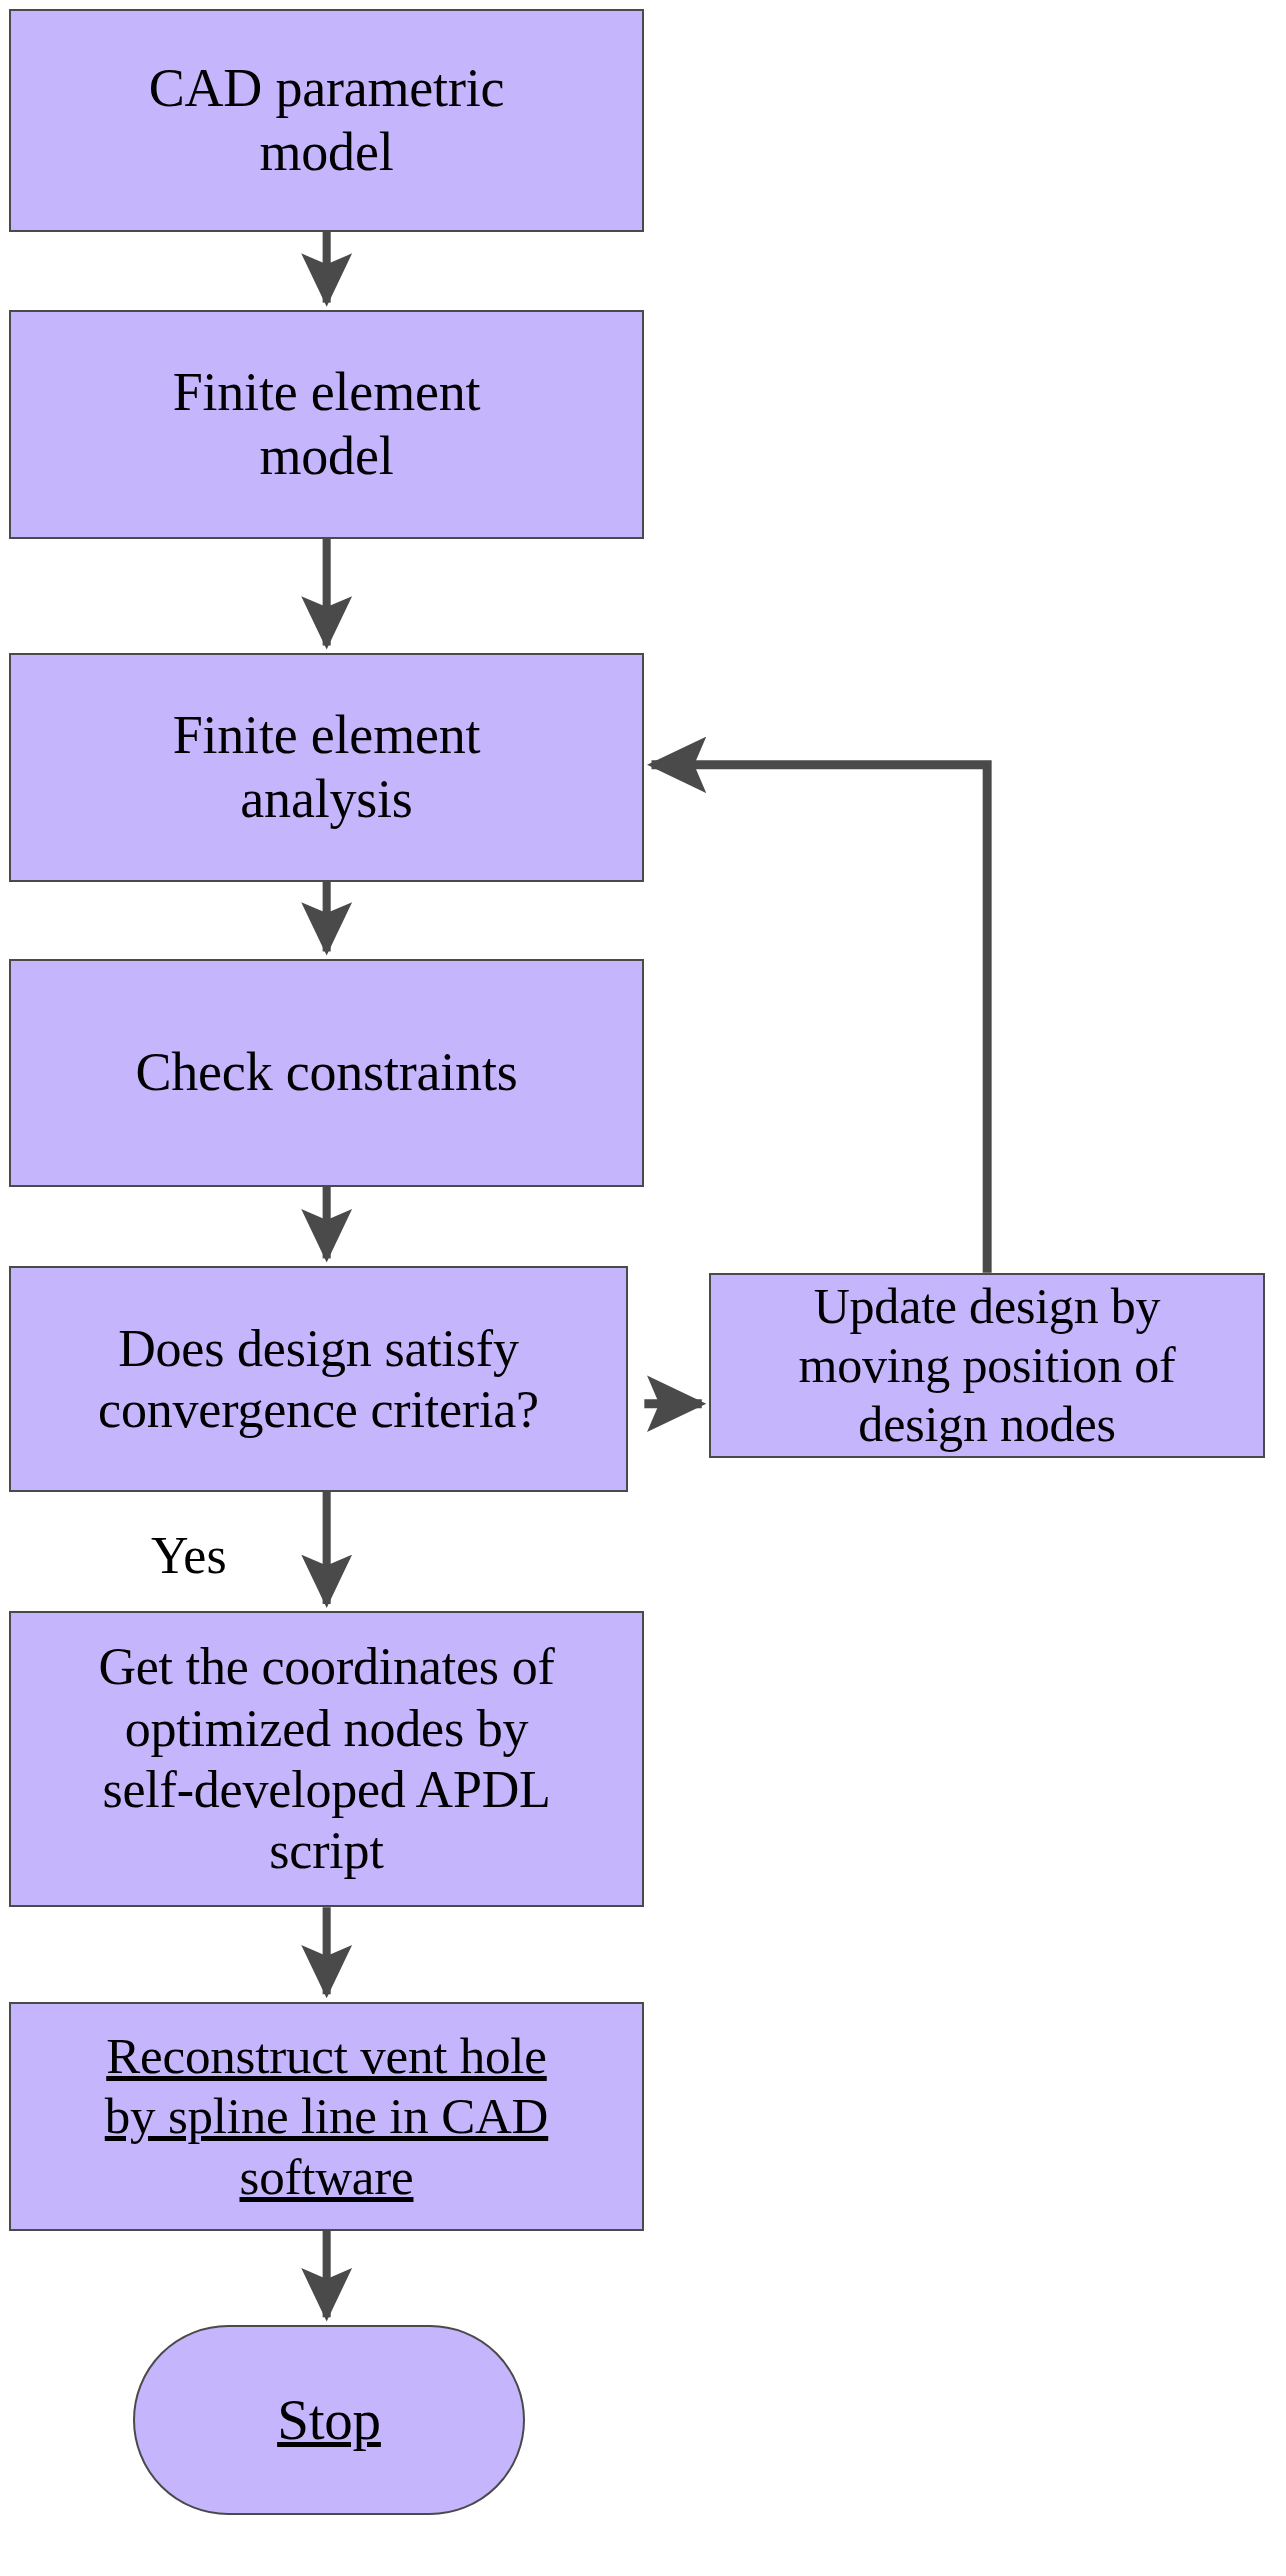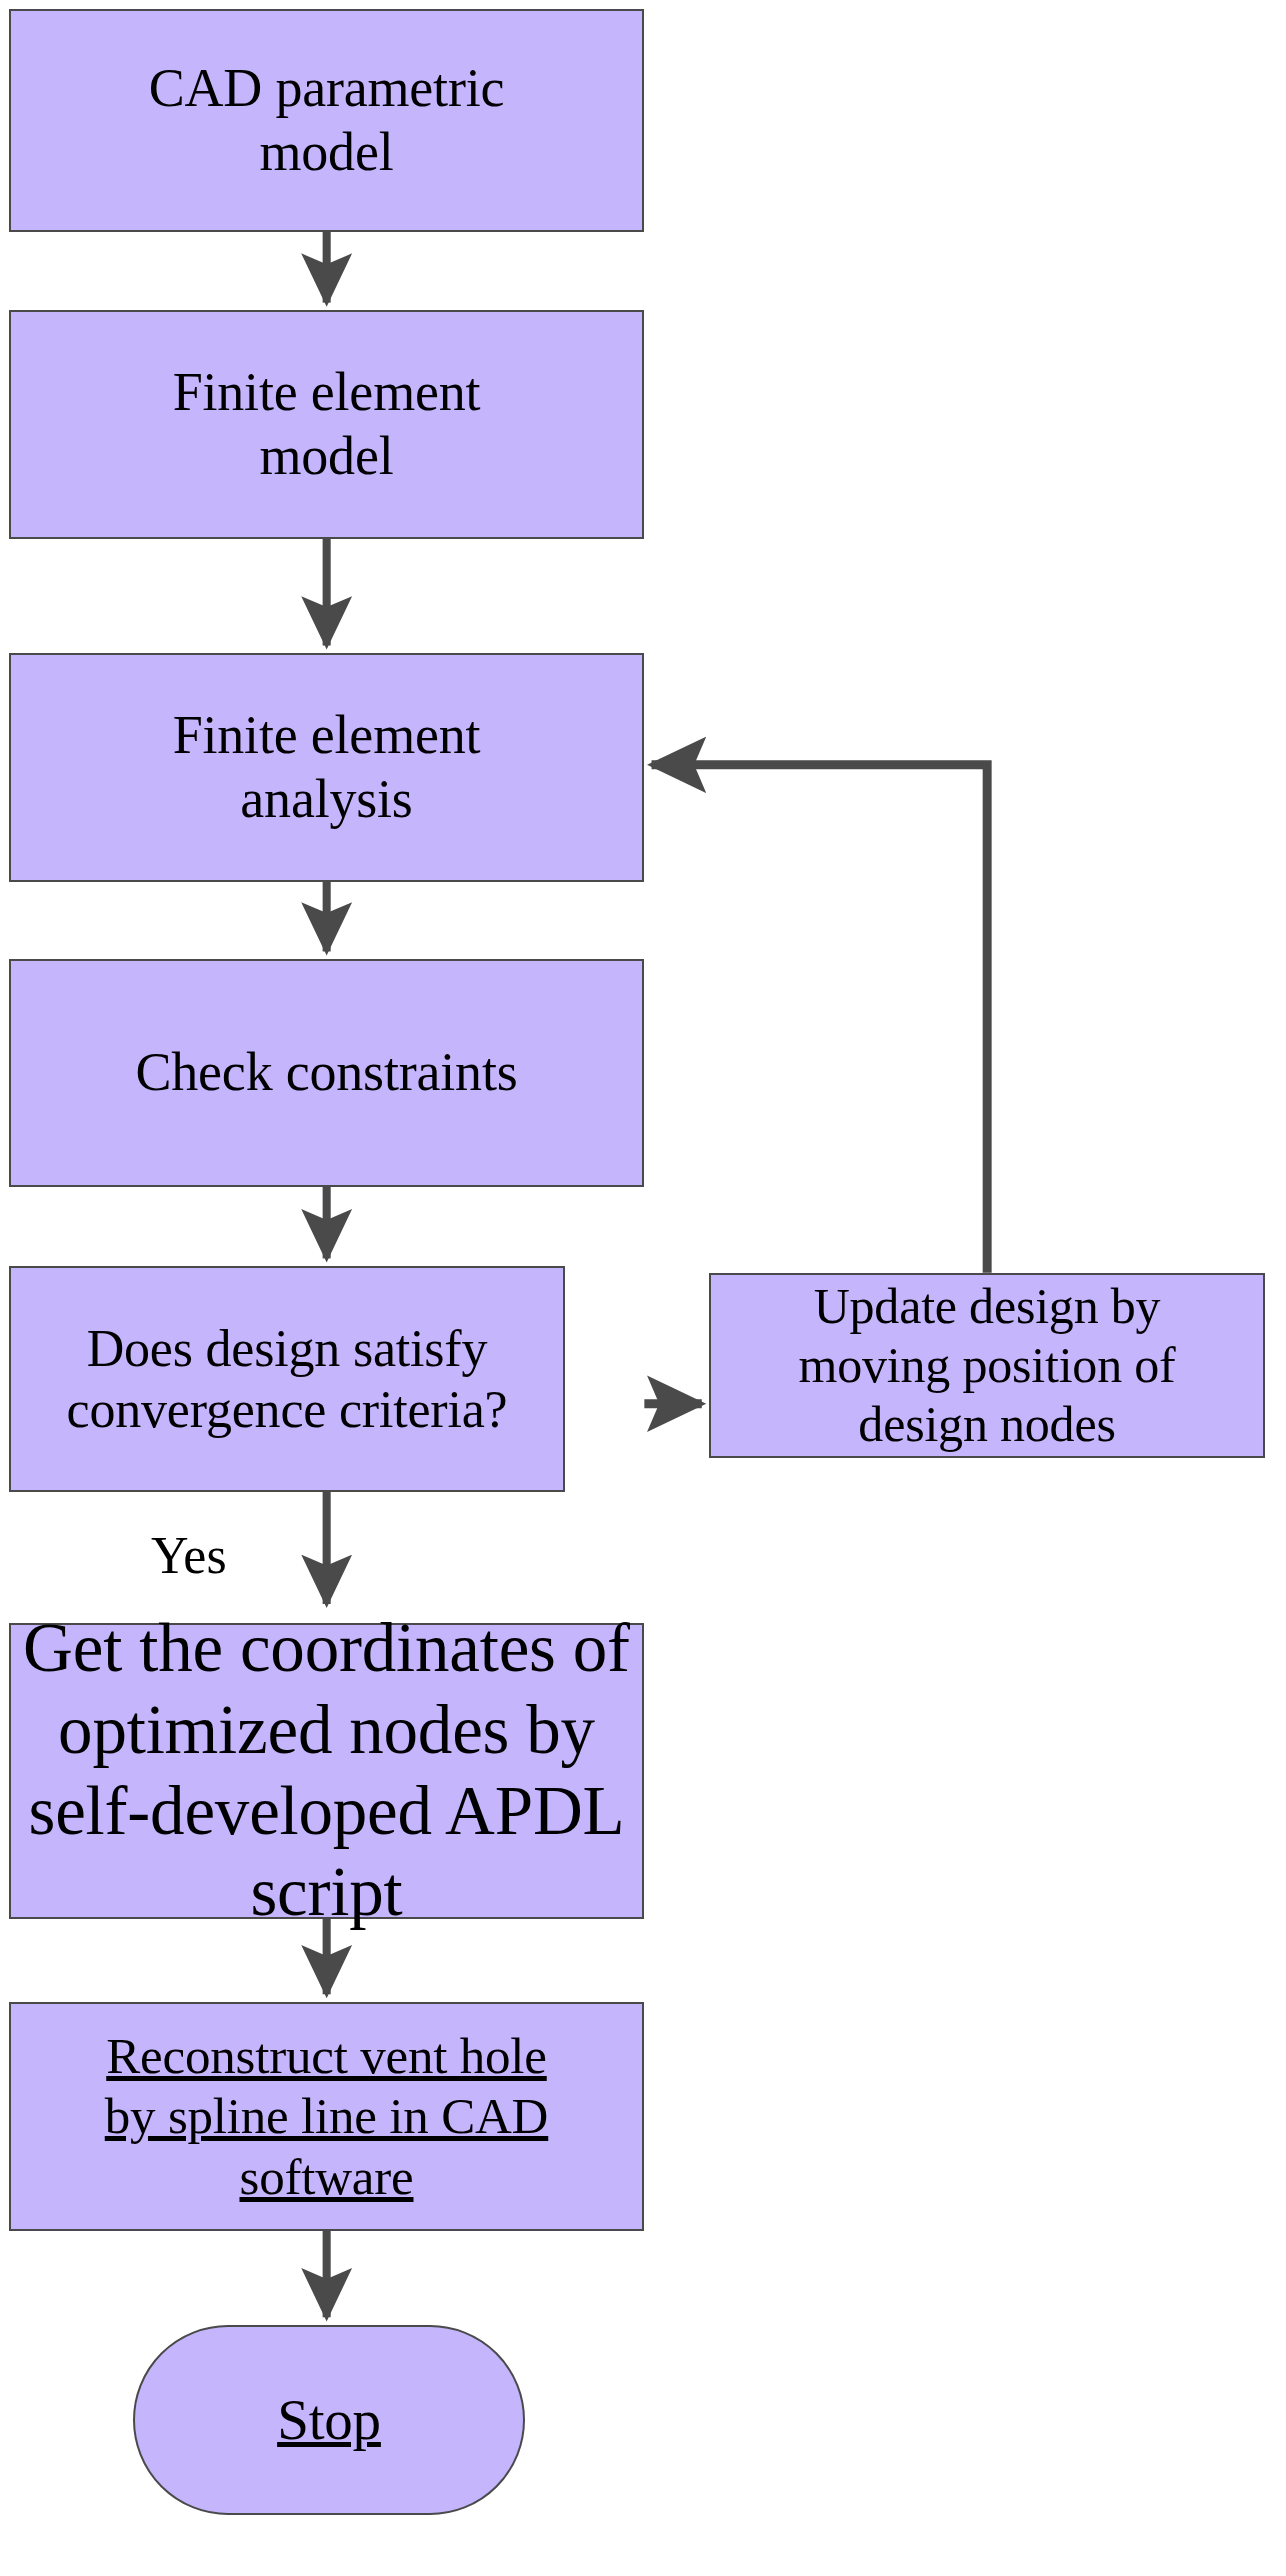--- a/index.html
+++ b/index.html
@@ -99,32 +99,32 @@
 
   <div class="node" style="left:9px; top:653px; width:635px; height:229px; font-size:54px;">
     <span class="label">Finite element
 analysis</span>
   </div>
 
   <div class="node" style="left:9px; top:959px; width:635px; height:228px; font-size:54px;justify-content:center;">
     <span class="label">Check constraints</span>
   </div>
 
-  <div class="node" style="left:9px; top:1266px; width:556px; height:226px; font-size:52px;">
+  <div class="node" style="left:9px; top:1266px; width:619px; height:226px; font-size:52px;">
     <span class="label">Does design satisfy
 convergence criteria?</span>
   </div>
 
   <div class="node" style="left:709px; top:1273px; width:556px; height:185px; font-size:50px;">
     <span class="label">Update design by
 moving position of
 design nodes</span>
   </div>
 
-  <div class="node" style="left:9px; top:1611px; width:635px; height:296px; font-size:69px;margin-top:12px;">
+  <div class="node" style="left:9px; top:1611px; width:635px; height:296px; font-size:52px;">
     <span class="label">Get the coordinates of
 optimized nodes by
 self-developed APDL
 script</span>
   </div>
 
   <div class="node" style="left:9px; top:2002px; width:635px; height:229px; font-size:51px;text-decoration:underline;">
     <span class="label">Reconstruct vent hole
 by spline line in CAD
 software</span>

